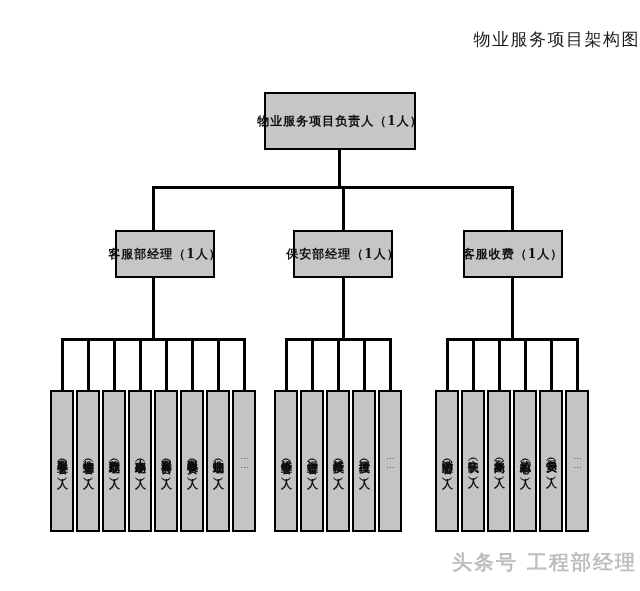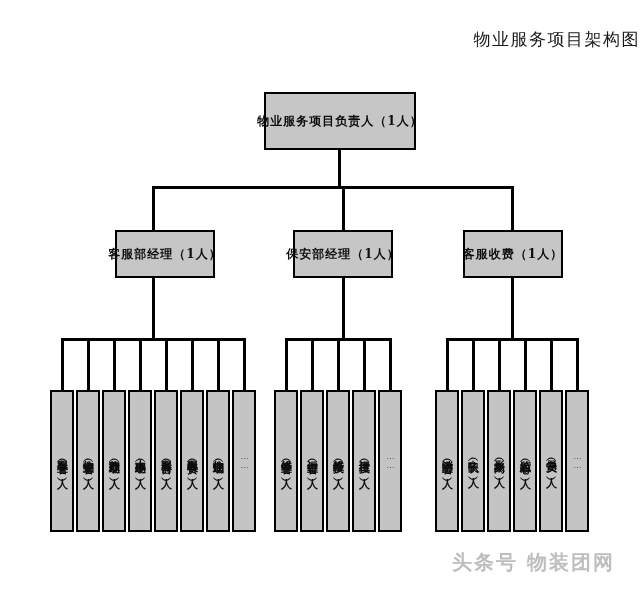--- a/index.html
+++ b/index.html
@@ -245,15 +245,15 @@
   <div class="leaf" style="left:513px;">
       <span class="vtext">监控中心（  人）</span>
     </div>
   <div class="leaf" style="left:539px;">
       <span class="vtext">保安员（  人）</span>
     </div>
   <div class="leaf ellipsis" style="left:565px;">
       <span class="vtext">……</span>
     </div>
 
-  <div class="watermark">头条号 物装团网</div>
+  <div class="watermark">头条号 工程部经理</div>
 
 </div>
 
 </body></html>

